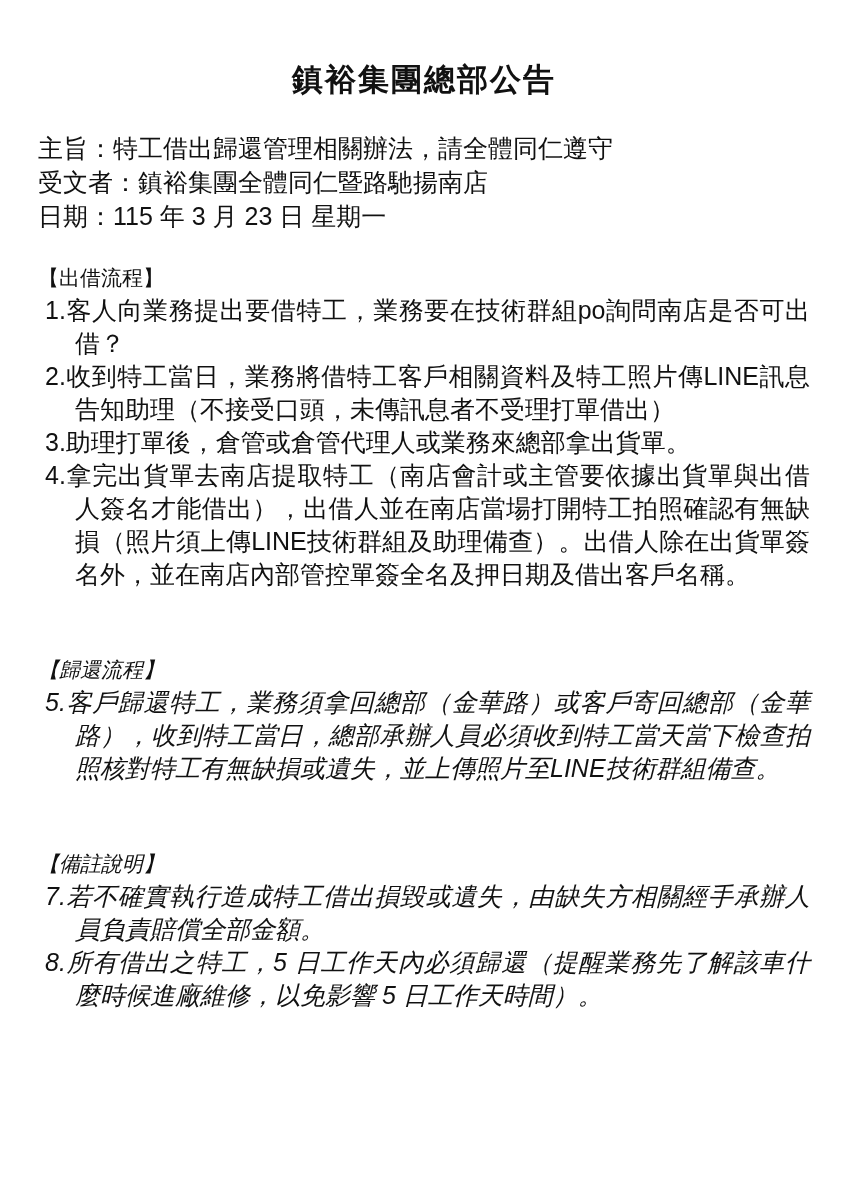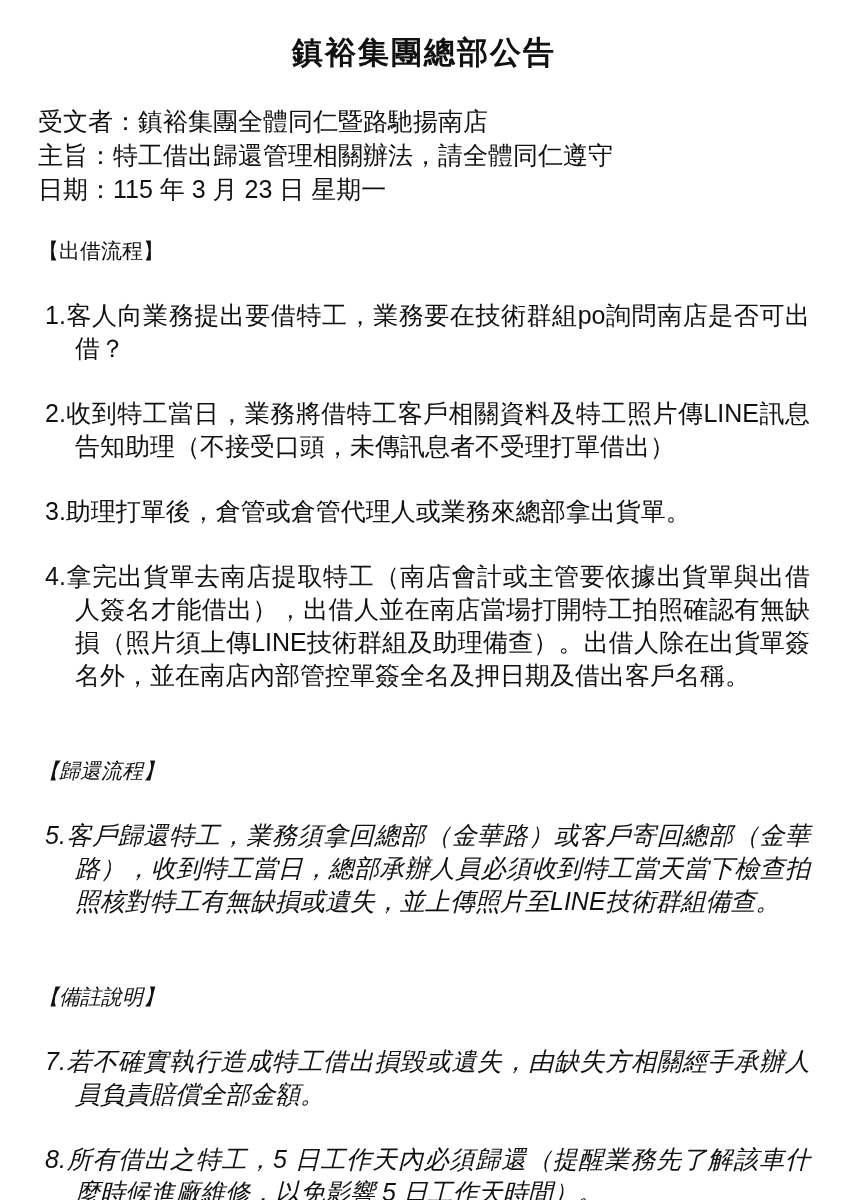--- a/index.html
+++ b/index.html
@@ -11,21 +11,21 @@
     width: 848px;
     height: 1200px;
     overflow: hidden;
     font-family: "Liberation Sans", "DejaVu Sans", sans-serif;
     color: #111111;
   }
   .page {
     box-sizing: border-box;
     width: 848px;
     height: 1200px;
-    padding: 32px 38px 40px 38px;
+    padding: 59px 38px 40px 38px;
     background: #ffffff;
   }
   .title {
     margin: 0 0 30px 0;
     font-size: 31px;
     line-height: 42px;
     font-weight: bold;
     text-align: center;
     letter-spacing: 2px;
   }
@@ -45,36 +45,35 @@
     font-size: 21px;
     line-height: 33px;
   }
   .item {
     margin-left: 7px;
     padding-left: 30px;
     text-indent: -30px;
     font-size: 25px;
     line-height: 33px;
     text-align: justify;
-    margin-top: 32px;
   }
   .item .num {
     display: inline;
   }
 </style>
 </head>
 <body>
 
 <div class="page">
 
   <h1 class="title">鎮裕集團總部公告</h1>
 
   <div class="meta-block">
+    <div class="meta-line">主旨：特工借出歸還管理相關辦法，請全體同仁遵守</div>
     <div class="meta-line">受文者：鎮裕集團全體同仁暨路馳揚南店</div>
-    <div class="meta-line">主旨：特工借出歸還管理相關辦法，請全體同仁遵守</div>
     <div class="meta-line">日期：115 年 3 月 23 日 星期一</div>
   </div>
 
   <div class="section">
     <div class="section-header">【出借流程】</div>
     <div class="item"><span class="num">1.</span><span>客人向業務提出要借特工，業務要在技術群組po詢問南店是否可出借？</span></div>
     <div class="item"><span class="num">2.</span><span>收到特工當日，業務將借特工客戶相關資料及特工照片傳LINE訊息告知助理（不接受口頭，未傳訊息者不受理打單借出）</span></div>
     <div class="item"><span class="num">3.</span><span>助理打單後，倉管或倉管代理人或業務來總部拿出貨單。</span></div>
     <div class="item"><span class="num">4.</span><span>拿完出貨單去南店提取特工（南店會計或主管要依據出貨單與出借人簽名才能借出），出借人並在南店當場打開特工拍照確認有無缺損（照片須上傳LINE技術群組及助理備查）。出借人除在出貨單簽名外，並在南店內部管控單簽全名及押日期及借出客戶名稱。</span></div>
   </div>

